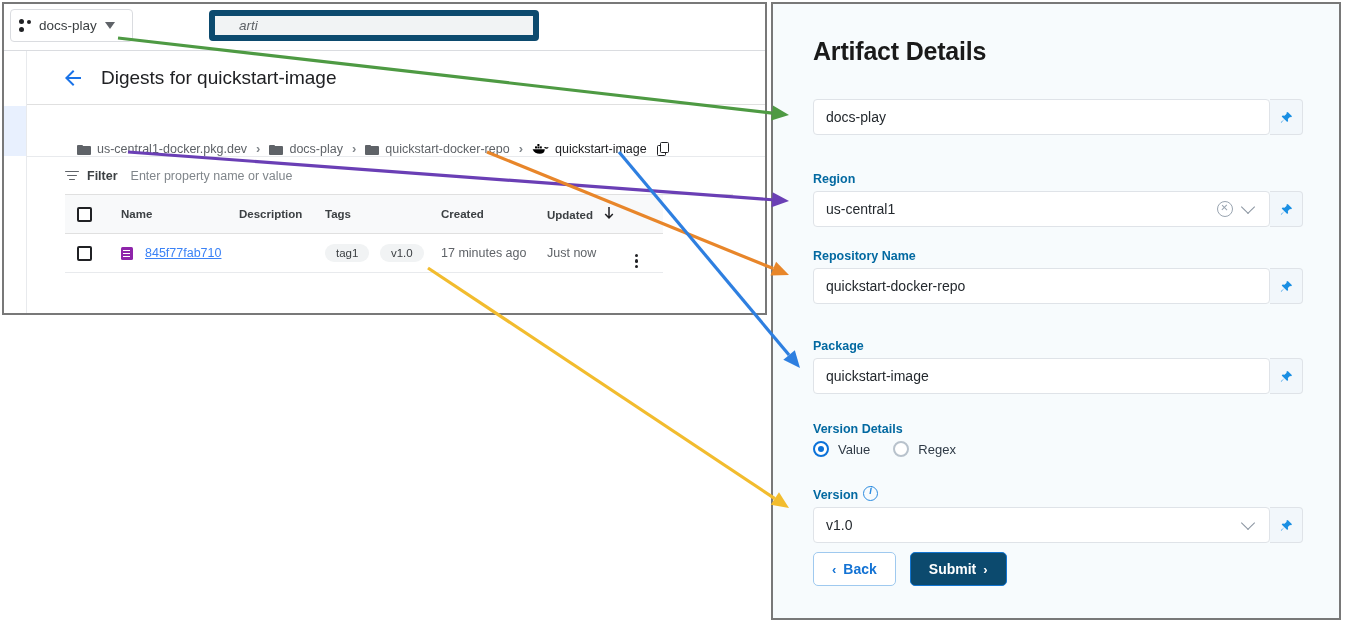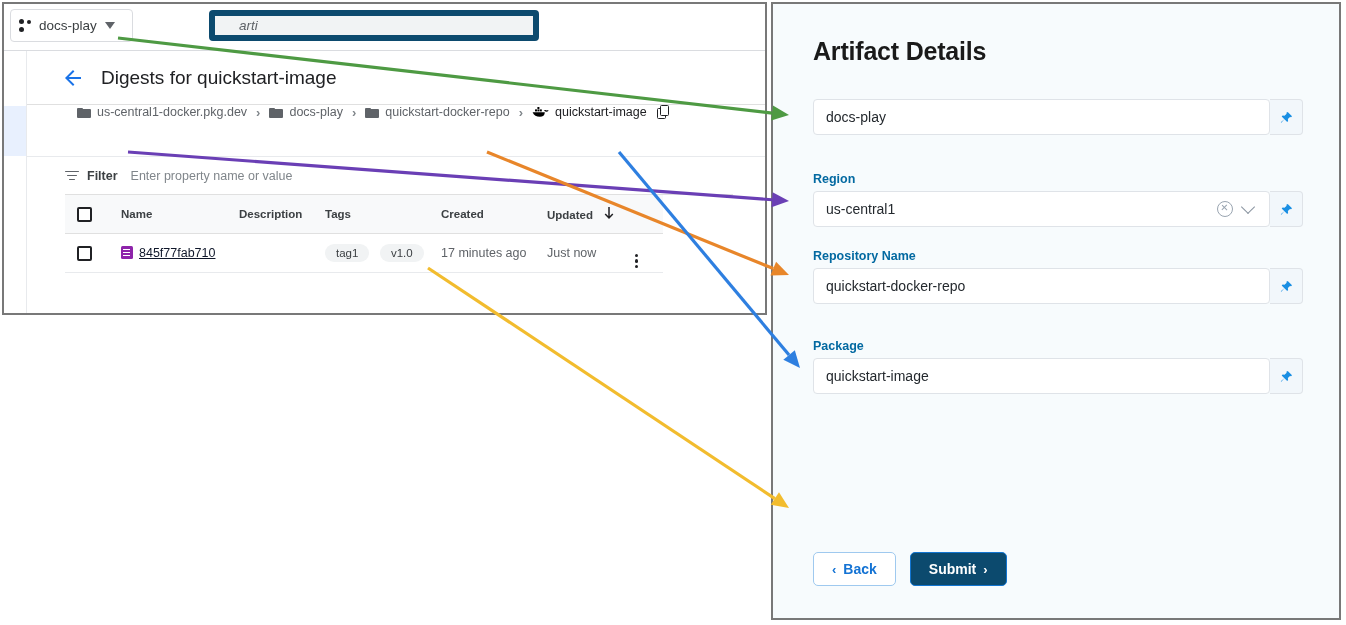--- a/index.html
+++ b/index.html
@@ -44,21 +44,21 @@
   .act-delete{display:flex;align-items:center;gap:5px;font-size:12.5px;font-weight:600;
        letter-spacing:.5px;color:#9aa0a6;white-space:nowrap;}
   .trash{width:11px;height:13px;position:relative;flex:0 0 auto;}
   .trash:before{content:"";position:absolute;left:0;top:2px;width:11px;height:11px;background:#80868b;
        border-radius:0 0 2px 2px;}
   .trash:after{content:"";position:absolute;left:1px;top:0;width:9px;height:2px;background:#80868b;}
   .act-setup{font-size:12.5px;font-weight:700;letter-spacing:.4px;color:#1a73e8;
        text-decoration:underline;white-space:nowrap;}
 
   .breadcrumb{position:absolute;left:0;top:54px;right:0;height:52px;
-       display:flex;align-items:flex-start;padding-left:50px;box-sizing:border-box;
+       display:flex;align-items:flex-end;padding-left:50px;box-sizing:border-box;
        border-bottom:1px solid #e8eaed;}
   .crumb{display:flex;align-items:center;gap:6px;font-size:12.5px;color:#5f6368;white-space:nowrap;}
   .crumb.current{color:#202124;}
   .folder-ico{width:14px;height:11px;position:relative;flex:0 0 auto;}
   .folder-ico:before{content:"";position:absolute;left:0;top:1px;width:6px;height:2.5px;background:#5f6368;border-radius:1px 1px 0 0;}
   .folder-ico:after{content:"";position:absolute;left:0;top:2.5px;width:14px;height:8.5px;background:#5f6368;border-radius:1px;}
   .docker-ico{width:17px;height:12px;position:relative;flex:0 0 auto;}
   .crumb-sep{margin:0 9px;color:#80868b;font-size:13px;font-weight:700;}
   .copy-ico{margin-left:10px;width:13px;height:14px;position:relative;flex:0 0 auto;}
   .copy-ico i{position:absolute;border:1.6px solid #202124;border-radius:1.5px;display:block;box-sizing:border-box;}
@@ -83,21 +83,21 @@
        border-bottom:1px solid #e8eaed;vertical-align:middle;}
   .col-cb{width:44px;padding-left:12px !important;}
   .col-name{width:118px;}
   .col-desc{width:86px;}
   .col-tags{width:116px;}
   .col-created{width:106px;}
   .col-updated{width:88px;}
   .col-menu{width:28px;}
   .cb{width:15px;height:15px;border:2px solid #202124;border-radius:2px;
       background:#fff;box-sizing:border-box;display:block;}
-  .digest-link{display:flex;align-items:flex-start;gap:6px;color:#0f172a;
+  .digest-link{display:flex;align-items:flex-end;gap:12px;color:#3b82f6;
        text-decoration:underline;font-size:12.5px;white-space:nowrap;}
   .digest-ico{width:12px;height:13px;background:#8e24aa;border-radius:1.5px;position:relative;flex:0 0 auto;}
   .digest-ico:before{content:"";position:absolute;left:2px;top:2.5px;width:7px;height:1.4px;background:#fff;
        box-shadow:0 3px 0 #fff,0 6px 0 #fff;}
   .tagpill{display:inline-block;background:#f1f3f4;border-radius:11px;padding:3px 11px;
        font-size:11.5px;color:#3c4043;margin-right:7px;}
   .kebab{width:4px;height:16px;position:relative;}
   .kebab i{position:absolute;left:0;width:3.4px;height:3.4px;background:#202124;border-radius:50%;display:block;}
   .kebab i:nth-child(1){top:1px;}
   .kebab i:nth-child(2){top:6.3px;}
@@ -333,21 +333,46 @@
         <span class="val">quickstart-image</span>
       </div>
       <div class="pinbtn">
         <svg class="pin-ico" width="13" height="13" viewBox="0 0 16 16">
             <path d="M9.5 1.2l5.3 5.3-1.2 1.2-1.3-.4-2.6 2.6.3 2.4-1.1 1.1L5.4 10 1.6 14.4 1 13.8 5.4 10 2.1 6.7l1.1-1.1 2.4.3L8.2 3.3l-.4-1.3z" fill="#1a8fe3"></path>
           </svg>
       </div>
     </div>
   </div>
 
-
+  <div class="field" style="top:418px;">
+    <span class="field-label">Version Details</span>
+    <div class="radio-group">
+      <span class="radio on"></span>
+      <span class="radio-text">Value</span>
+      <span class="radio"></span>
+      <span class="radio-text">Regex</span>
+    </div>
+  </div>
+
+  <div class="field" style="top:482px;">
+    <span class="field-label">
+      <span>Version</span><span class="info-ico"></span>
+    </span>
+    <div class="field-row">
+      <div class="tbox">
+        <span class="val">v1.0</span>
+        <span class="chev"></span>
+      </div>
+      <div class="pinbtn">
+        <svg class="pin-ico" width="13" height="13" viewBox="0 0 16 16">
+            <path d="M9.5 1.2l5.3 5.3-1.2 1.2-1.3-.4-2.6 2.6.3 2.4-1.1 1.1L5.4 10 1.6 14.4 1 13.8 5.4 10 2.1 6.7l1.1-1.1 2.4.3L8.2 3.3l-.4-1.3z" fill="#1a8fe3"></path>
+          </svg>
+      </div>
+    </div>
+  </div>
 
   <div class="btn-row">
     <div class="btn btn-back">
       <span class="arr">‹</span>
       <span>Back</span>
     </div>
     <div class="btn btn-submit">
       <span>Submit</span>
       <span class="arr">›</span>
     </div>

